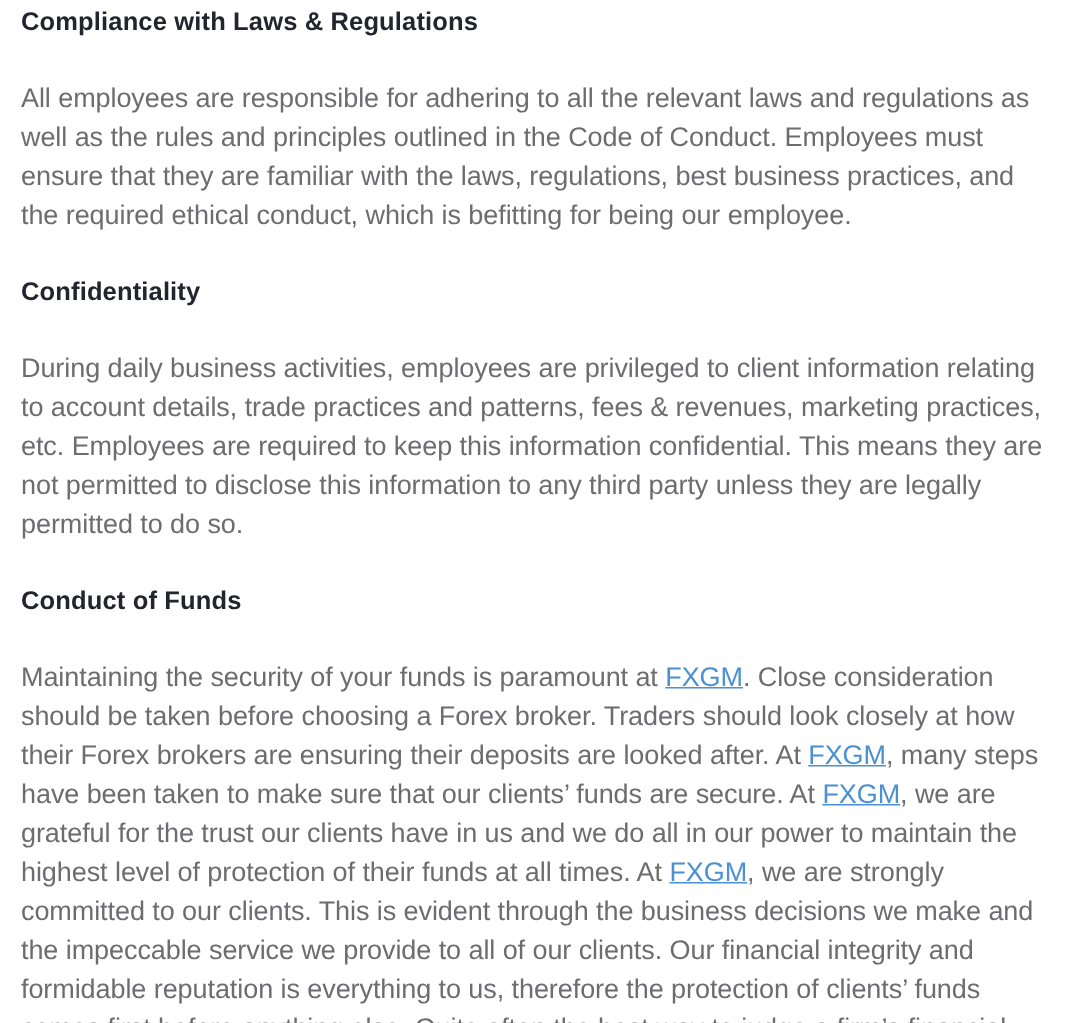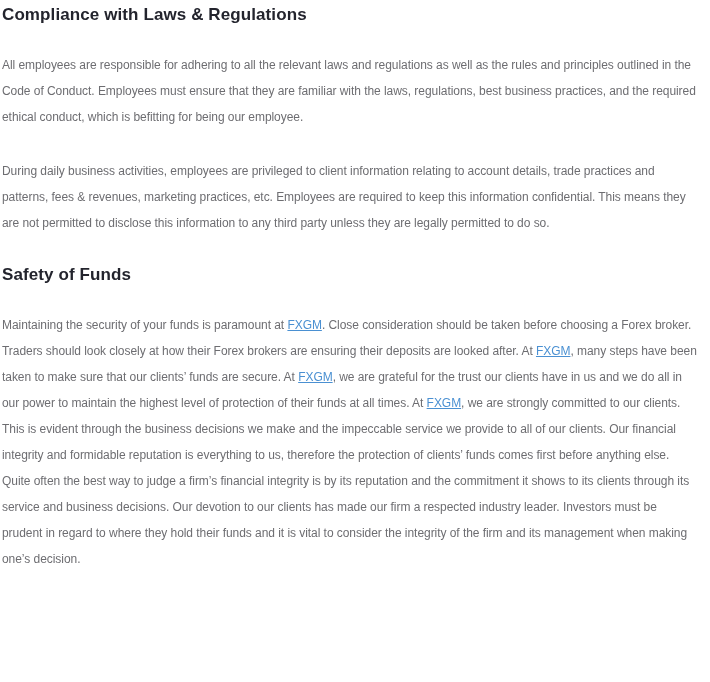--- a/index.html
+++ b/index.html
@@ -6,32 +6,32 @@
   html, body {
     width: 710px;
     height: 682px;
     background: #ffffff;
     overflow: hidden;
     font-family: "Liberation Sans", "DejaVu Sans", sans-serif;
   }
   .doc {
     width: 710px;
     height: 682px;
-    padding: 4px 13px 0 2px;
+    padding: 4px 13px 0 14px;
   }
   .section-heading {
     font-size: 17px;
     font-weight: 700;
     line-height: 22px;
     color: #23242d;
     letter-spacing: 0.1px;
     margin: 0 0 26px 0;
   }
   .section-paragraph {
-    font-size: 12px;
+    font-size: 18px;
     line-height: 26px;
     color: #6d6d71;
     letter-spacing: -0.05px;
     margin: 0 0 28px 0;
   }
   .section-paragraph a {
     color: #4a90d2;
     cursor: pointer;
   }
 </style>
@@ -39,21 +39,22 @@
 <body>
 
 <main class="doc">
 
   <section>
     <h2 class="section-heading">Compliance with Laws &amp; Regulations</h2>
     <p class="section-paragraph">All employees are responsible for adhering to all the relevant laws and regulations as well as the rules and principles outlined in the Code of Conduct. Employees must ensure that they are familiar with the laws, regulations, best business practices, and the required ethical conduct, which is befitting for being our employee.</p>
   </section>
 
   <section>
+    <h2 class="section-heading">Confidentiality</h2>
     <p class="section-paragraph">During daily business activities, employees are privileged to client information relating to account details, trade practices and patterns, fees &amp; revenues, marketing practices, etc. Employees are required to keep this information confidential. This means they are not permitted to disclose this information to any third party unless they are legally permitted to do so.</p>
   </section>
 
   <section>
-    <h2 class="section-heading">Safety of Funds</h2>
+    <h2 class="section-heading">Conduct of Funds</h2>
     <p class="section-paragraph">Maintaining the security of your funds is paramount at <a href="#">FXGM</a>. Close consideration should be taken before choosing a Forex broker. Traders should look closely at how their Forex brokers are ensuring their deposits are looked after. At <a href="#">FXGM</a>, many steps have been taken to make sure that our clients’ funds are secure. At <a href="#">FXGM</a>, we are grateful for the trust our clients have in us and we do all in our power to maintain the highest level of protection of their funds at all times. At <a href="#">FXGM</a>, we are strongly committed to our clients. This is evident through the business decisions we make and the impeccable service we provide to all of our clients. Our financial integrity and formidable reputation is everything to us, therefore the protection of clients’ funds comes first before anything else. Quite often the best way to judge a firm’s financial integrity is by its reputation and the commitment it shows to its clients through its service and business decisions. Our devotion to our clients has made our firm a respected industry leader. Investors must be prudent in regard to where they hold their funds and it is vital to consider the integrity of the firm and its management when making one’s decision.</p>
   </section>
 
 </main>
 
 </body></html>

